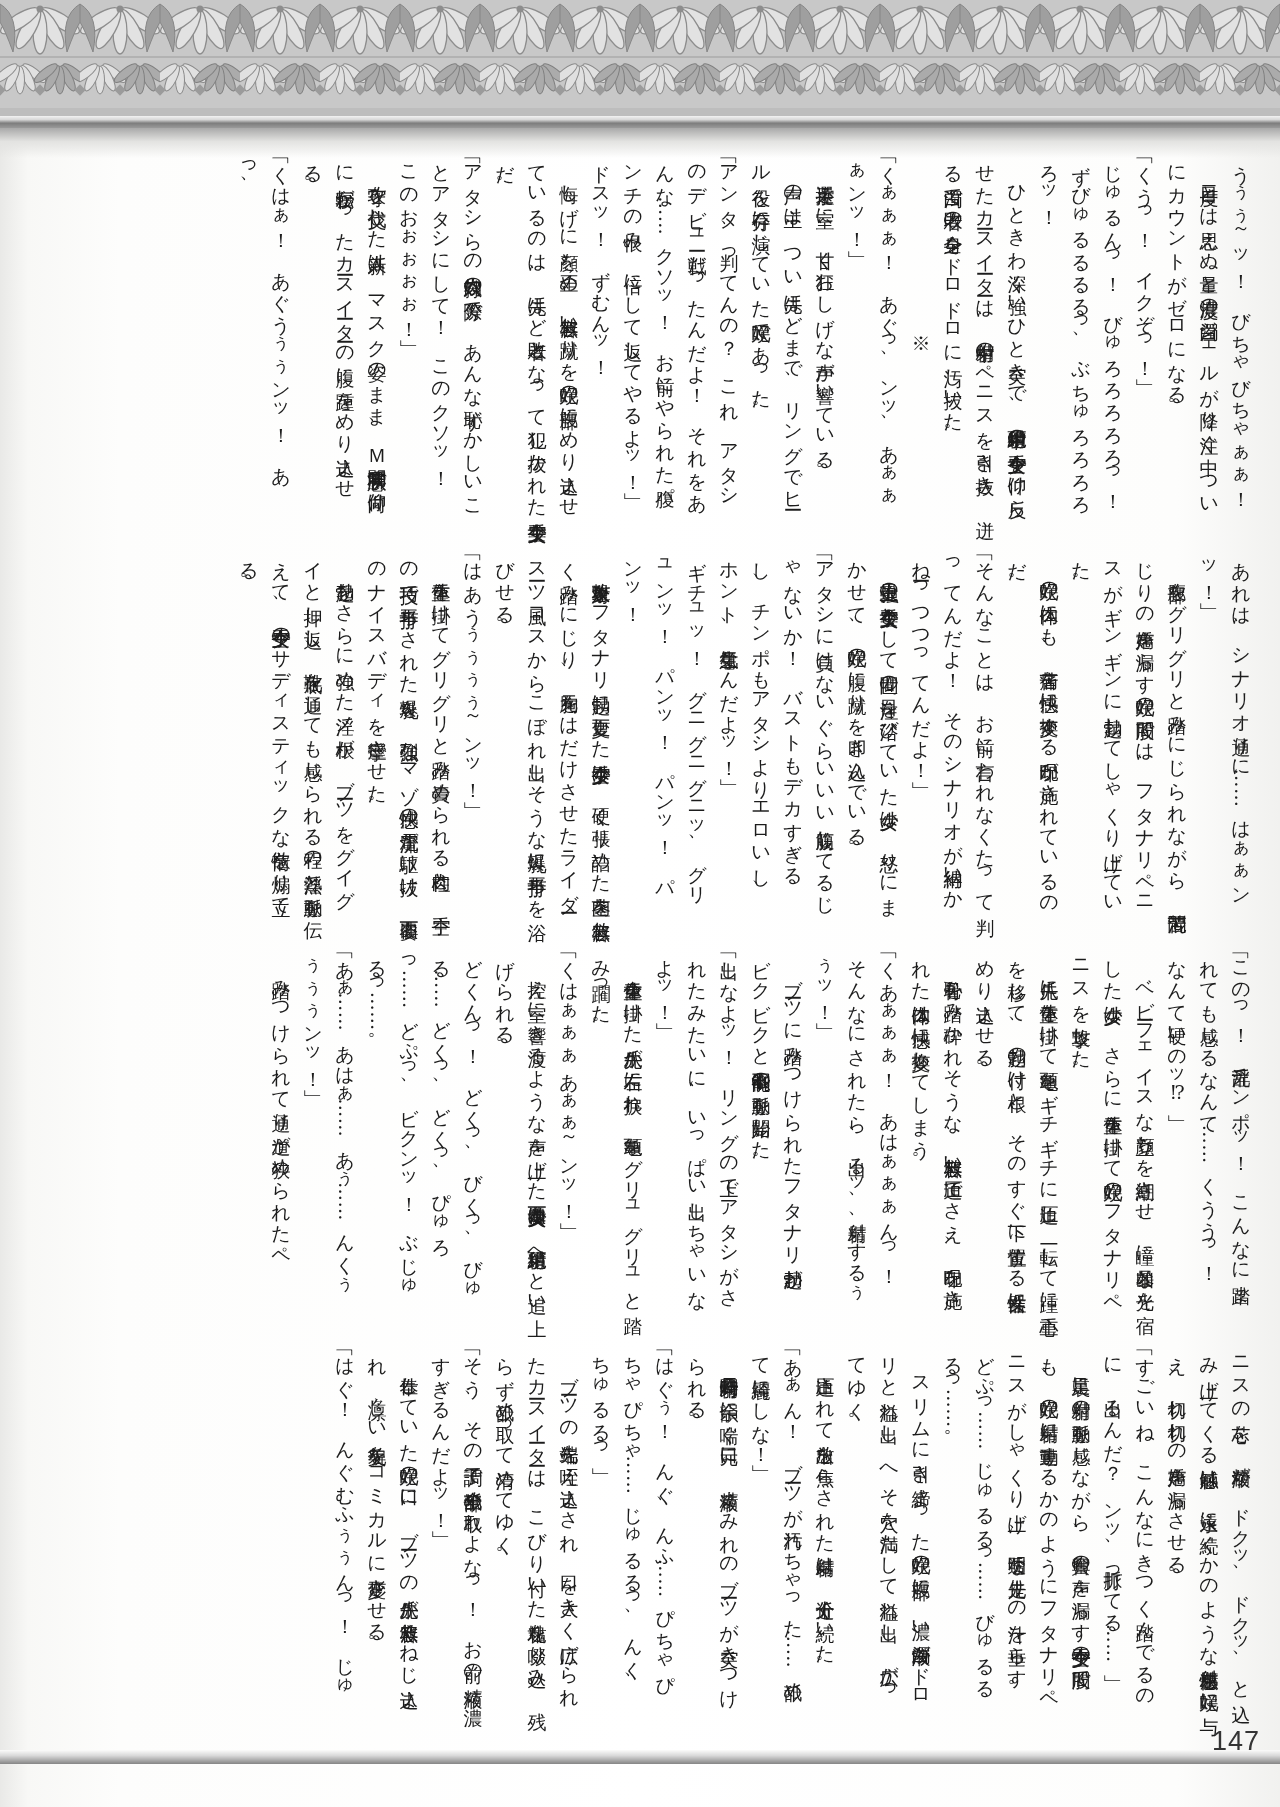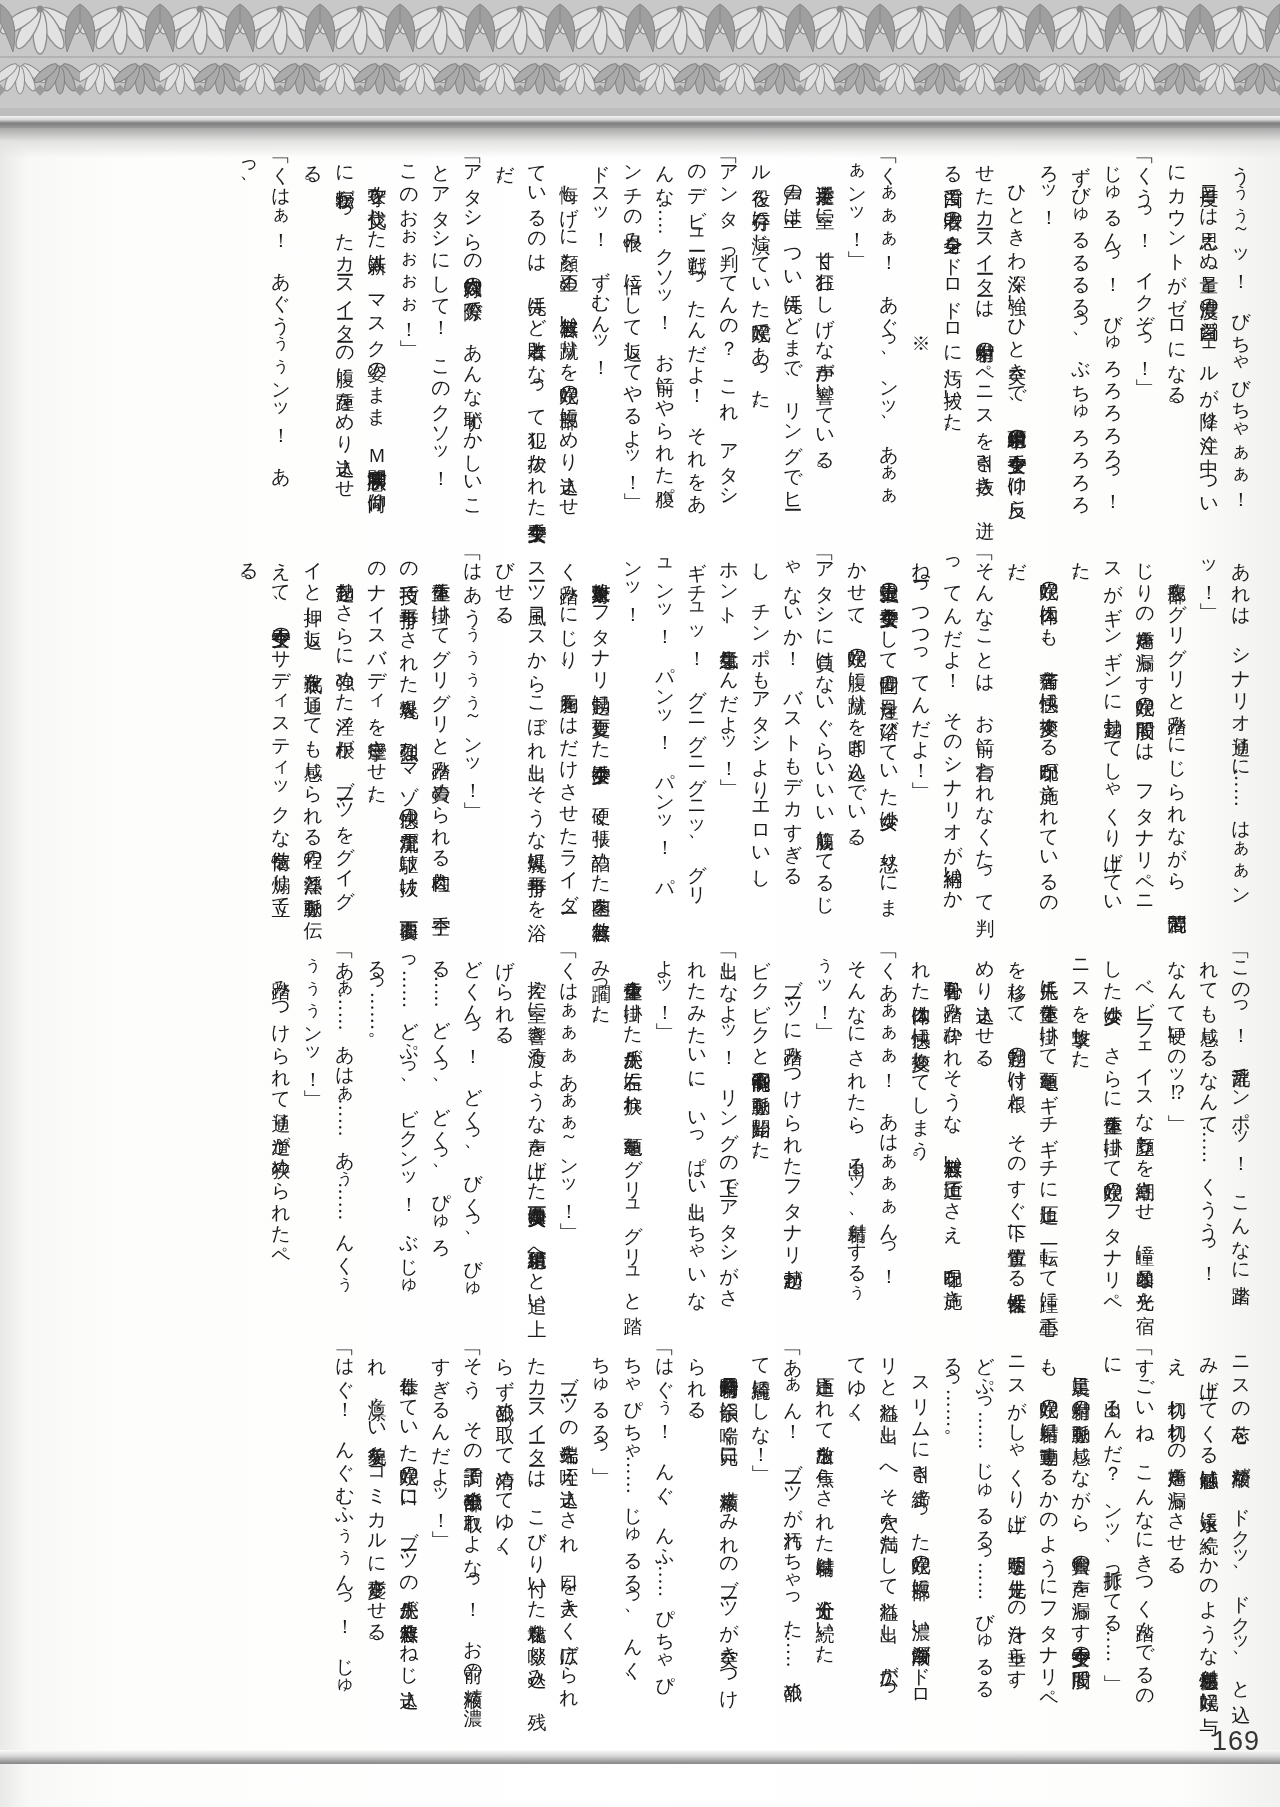--- a/index.html
+++ b/index.html
@@ -141,20 +141,20 @@
       <p class="indent">圧迫されて放出を焦らされた射精は、十分近く続いた。</p>
       <p>「あぁん！　ブーツが汚れちゃった……舐めて綺麗にしな！」</p>
       <p class="indent">長時間射精の余韻に喘ぐ口元に、精液まみれのブーツが突きつけられる。</p>
       <p>「はぐぅ！　んぐ、んふ……ぴちゃぴちゃぴちゃ……じゅるるっ、んく、ちゅるるっ」</p>
       <p class="indent">ブーツの先端を咥え込まされ、口を大きく広げられたカースイーターは、こびり付いた粘塊を啜り込み、残らず舐め取って清めてゆく。</p>
       <p>「そう、その調子で全部舐め取れよなっ！　お前の精液、濃すぎるんだよッ！」</p>
       <p class="indent">奉仕していた咲妃の口に、ブーツの爪先が容赦無くねじ込まれ、凛々しい美貌をコミカルに変形させる。</p>
       <p>「はぐ！　んぐむふぅぅんっ！　じゅ</p>
     </div>
 
-  <div class="page-number">169</div>
+  <div class="page-number">147</div>
 
   <div class="bevel-bottom"></div>
   <div class="border-bottom-wrap">
     
   </div>
 
 </div>
 
 </body></html>

